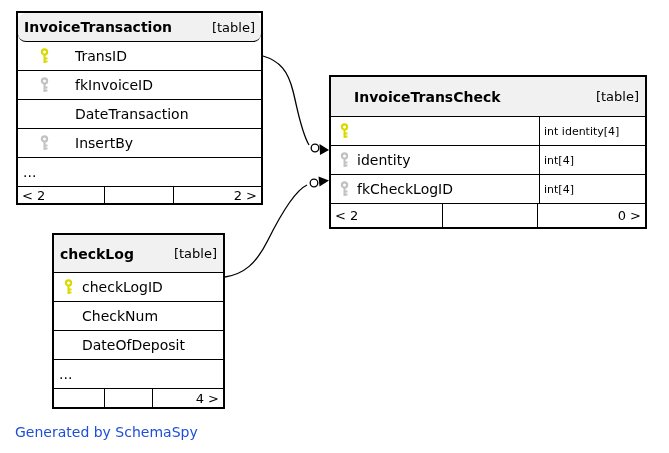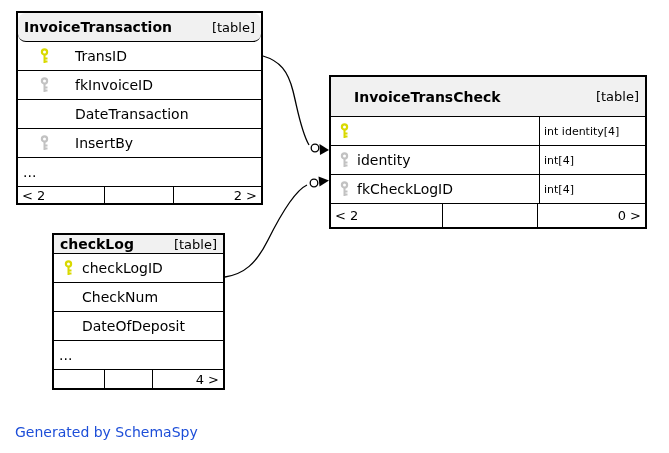--- a/index.html
+++ b/index.html
@@ -44,21 +44,21 @@
   #t2 .rowmain { flex:1; height:100%; display:flex; align-items:center; padding-left:9px; }
   #t2 .rname { margin-left:5px; }
   #t2 .rtype { width:106px; height:100%; border-left:1px solid #000; display:flex;
                align-items:center; padding-left:4px; font-size:11px; white-space:nowrap; }
   #t2 .tfoot { height:23px; }
   #t2 .fcell.l { width:112px; }
   #t2 .fcell.m { width:95px; }
 
   
   #t3 { left:52px; top:233px; width:173px; }
-  #t3 .thead { height:19px; }
+  #t3 .thead { height:38px; }
   #t3 .trow { height:29px; padding-left:10px; }
   #t3 .rname { margin-left:6px; }
   #t3 .trow.dots { padding-left:5px; }
   #t3 .trow.dots .rname { margin-left:0; }
   #t3 .tfoot { height:18px; }
   #t3 .fcell.l { width:51px; }
   #t3 .fcell.m { width:48px; }
 
   .links { position:absolute; left:0; top:0; width:669px; height:453px;
            pointer-events:none; z-index:5; }

